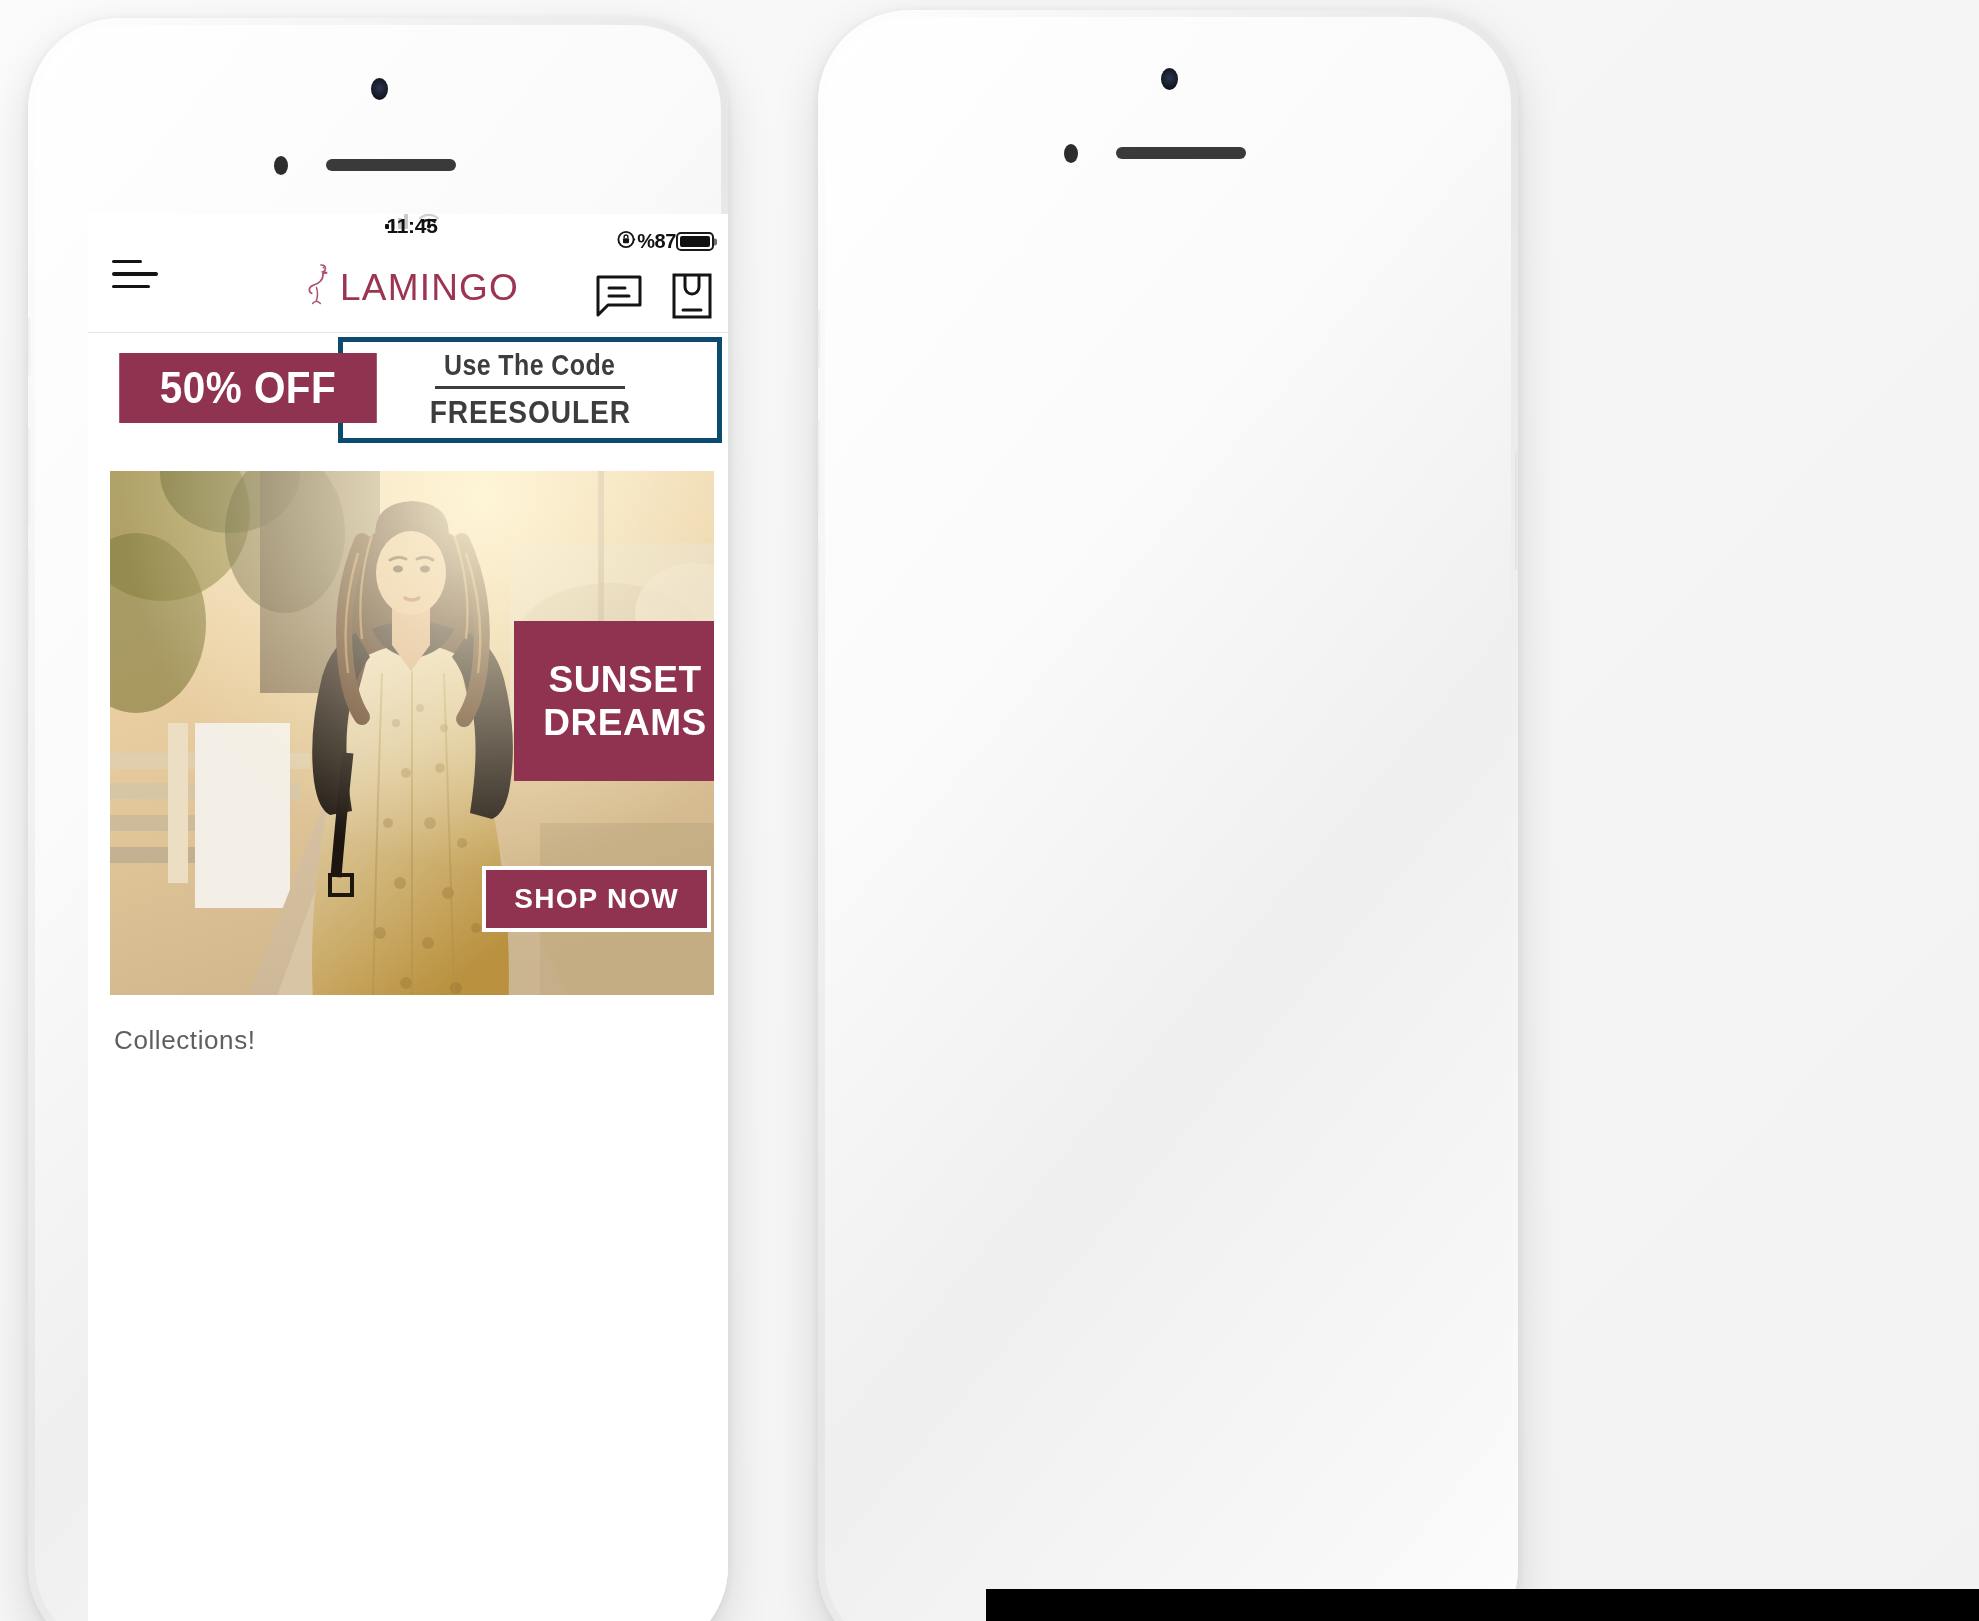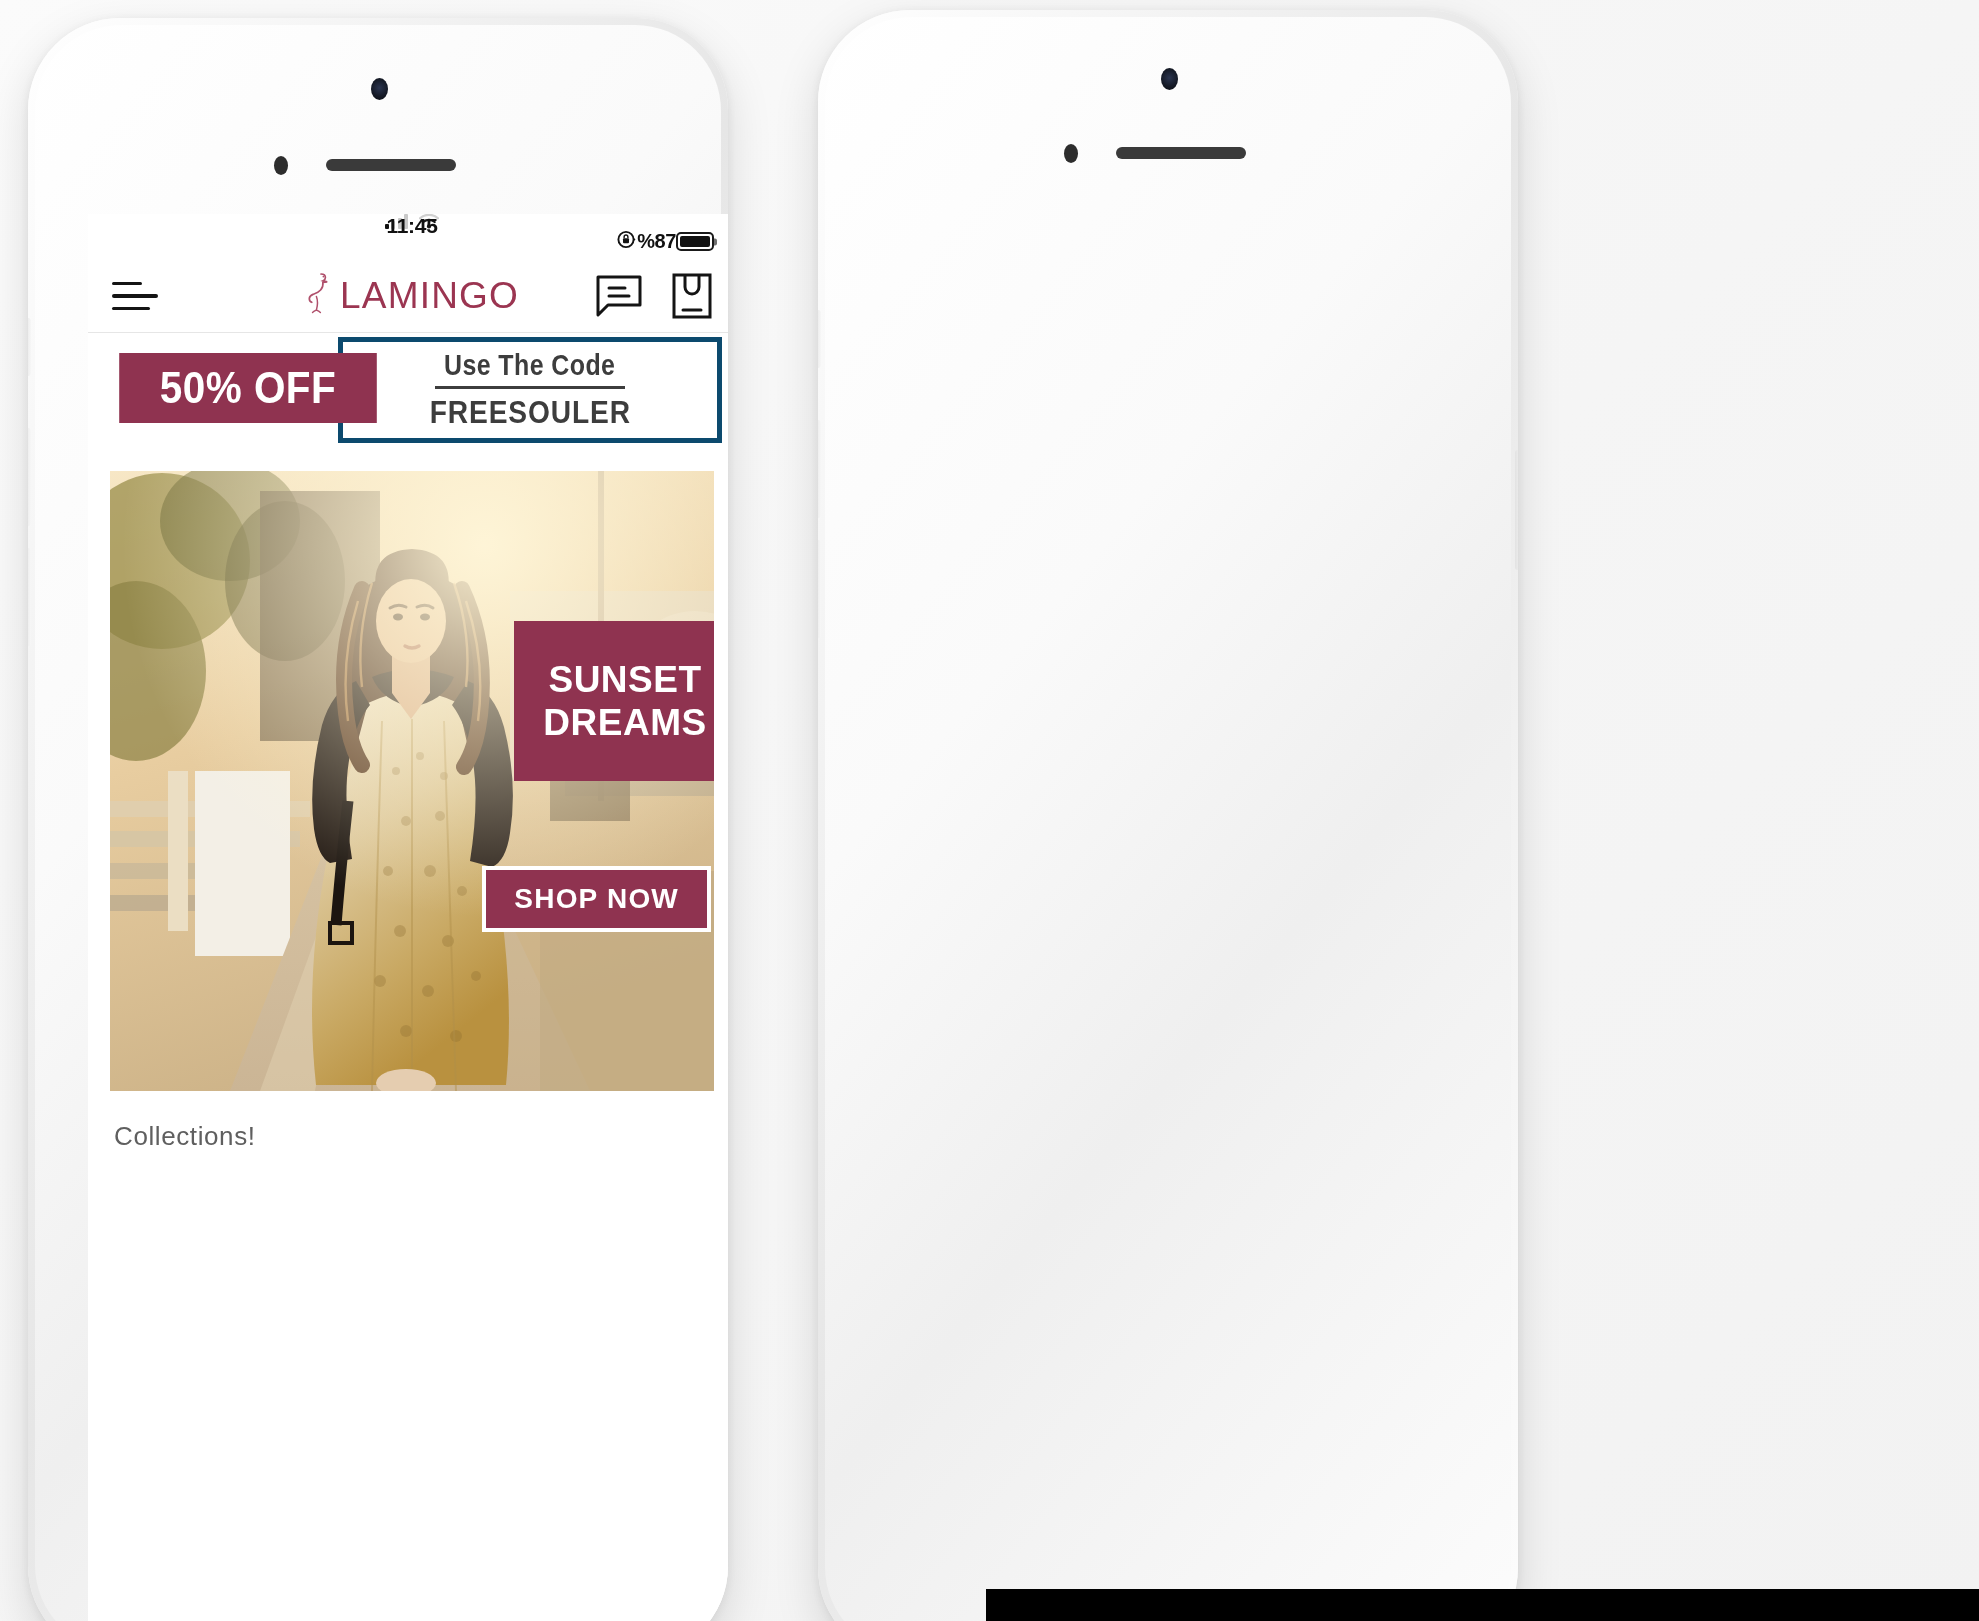--- a/index.html
+++ b/index.html
@@ -94,21 +94,21 @@
     position:relative; padding:1.6px; box-sizing:border-box;
   }
   .battery span { display:block; height:100%; background:#111; border-radius:2px; }
   .battery::after {
     content:""; position:absolute; right:-5px; top:50%; transform:translateY(-50%);
     width:2.6px; height:7px; background:#6f6f6f; border-radius:0 2px 2px 0;
   }
 
   
   .appbar {
-    height:72px; display:flex; align-items:center;
+    height:72px; display:flex; 
     padding:0 24px; border-bottom:1px solid #e6e6e6;
     background:#fff; position:relative;text-decoration:underline;
   }
   .hamburger { width:46px; display:flex; flex-direction:column; gap:9px; cursor:pointer; }
   .hamburger i { display:block; height:3.4px; background:#141414; border-radius:2px; }
   .hamburger.short i:nth-child(1){ width:30px; }
   .hamburger.short i:nth-child(2){ width:46px; }
   .hamburger.short i:nth-child(3){ width:38px; }
 
   .brand { position:absolute; left:0; right:0; display:flex; justify-content:center;
@@ -151,21 +151,21 @@
     transform:scaleX(0.86); letter-spacing:0.5px;
   }
   .promo-code .rule { width:190px; height:3px; background:#3d3d3d; margin:4px 0 5px; }
   .promo-code .l2 {
     color:#3d3d3d; font-size:32px; font-weight:bold; letter-spacing:1px;
     font-family:"Liberation Sans Narrow","Liberation Sans",sans-serif;
     transform:scaleX(0.88);
   }
 
   
-  .hero-left { position:relative; margin:14px 22px 0; height:620px; overflow:hidden; }
+  .hero-left { position:relative; margin:14px 22px 0; height:524px; overflow:hidden; }
   .hero-left .photo { position:absolute; inset:0; }
 
   .sunset-badge {
     position:absolute; right:-22px; top:150px; width:222px; height:160px;
     background:#8f3350; color:#fff;
     display:flex; flex-direction:column; align-items:center; justify-content:center;
     gap:6px;
   }
   .sunset-badge span {
     font-size:37px; font-weight:bold; letter-spacing:0.5px; line-height:1;

